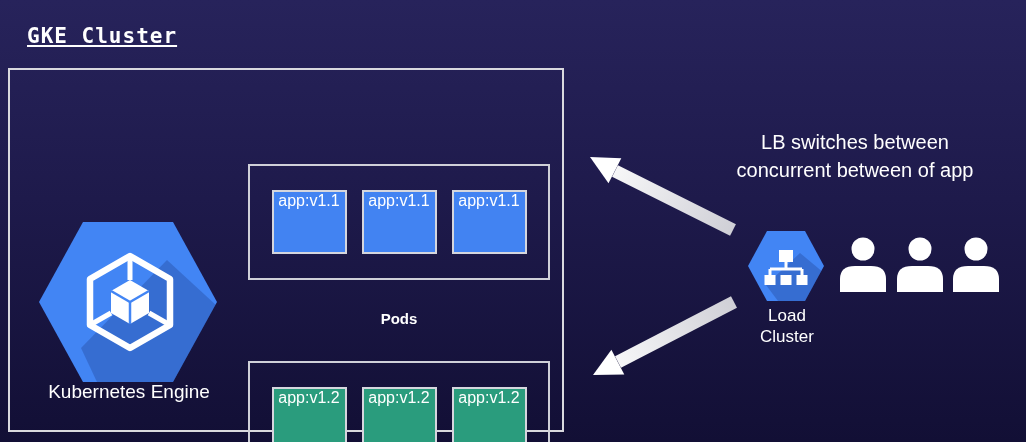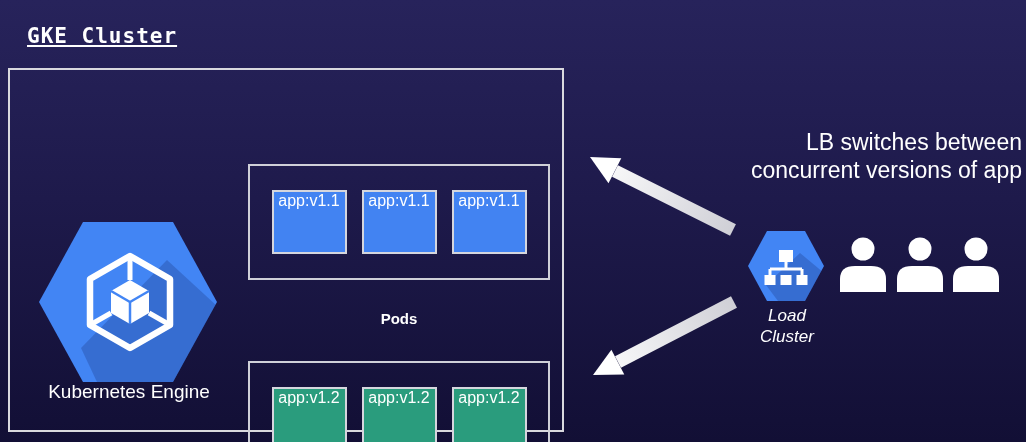--- a/index.html
+++ b/index.html
@@ -28,26 +28,26 @@
   .pods-v2{top:291px;}
   .app-box{
     width:75px;height:64px;border:2px solid #d5d6dd;box-sizing:border-box;
     display:flex;align-items:flex-start;justify-content:center;
     font-size:16px;color:#ffffff;white-space:nowrap;
   }
   .app-v1{background:#4283f2;}
   .app-v2{background:#2a9c7d;}
   .pods-label{position:absolute;left:238px;top:240px;width:302px;text-align:center;font-size:15px;font-weight:bold;}
   .caption{
-    position:absolute;left:688px;top:128px;width:334px;text-align:right;
-    font-size:23px;line-height:28px;color:#ffffff;
+    position:absolute;left:688px;top:128px;width:334px;text-align:center;
+    font-size:20px;line-height:28px;color:#ffffff;
   }
   .arrows{position:absolute;left:0;top:0;pointer-events:none;}
   .hex-lb{position:absolute;left:748px;top:231px;width:76px;height:70px;}
-  .lb-label{position:absolute;left:726px;top:305px;width:122px;text-align:center;font-size:17px;line-height:21px;font-style:italic;}
+  .lb-label{position:absolute;left:726px;top:305px;width:122px;text-align:center;font-size:17px;line-height:21px;}
   .person{position:absolute;top:237px;width:48px;height:55px;}
   .person-1{left:839px;} .person-2{left:896px;} .person-3{left:952px;}
 </style>
 </head>
 <body>
 
 <div class="stage">
 
   <div class="title">GKE Cluster</div>
 
@@ -103,21 +103,21 @@
         </div>
       <div class="app-box app-v2">
           <span>app:v1.2</span>
         </div>
     </div>
 
   </div>
 
   <div class="caption">
     <div>LB switches between</div>
-    <div>concurrent versions of app</div>
+    <div>concurrent between of app</div>
   </div>
 
   <svg class="arrows" width="1026" height="442" viewBox="0 0 1026 442">
     <defs>
       <linearGradient id="gArrow1" gradientUnits="userSpaceOnUse" x1="733" y1="230" x2="590" y2="157">
         <stop offset="0" stop-color="#cfcfd6"></stop>
           <stop offset="1" stop-color="#ffffff"></stop>
       </linearGradient>
       <linearGradient id="gArrow2" gradientUnits="userSpaceOnUse" x1="734" y1="302" x2="593" y2="375">
         <stop offset="0" stop-color="#cfcfd6"></stop>

